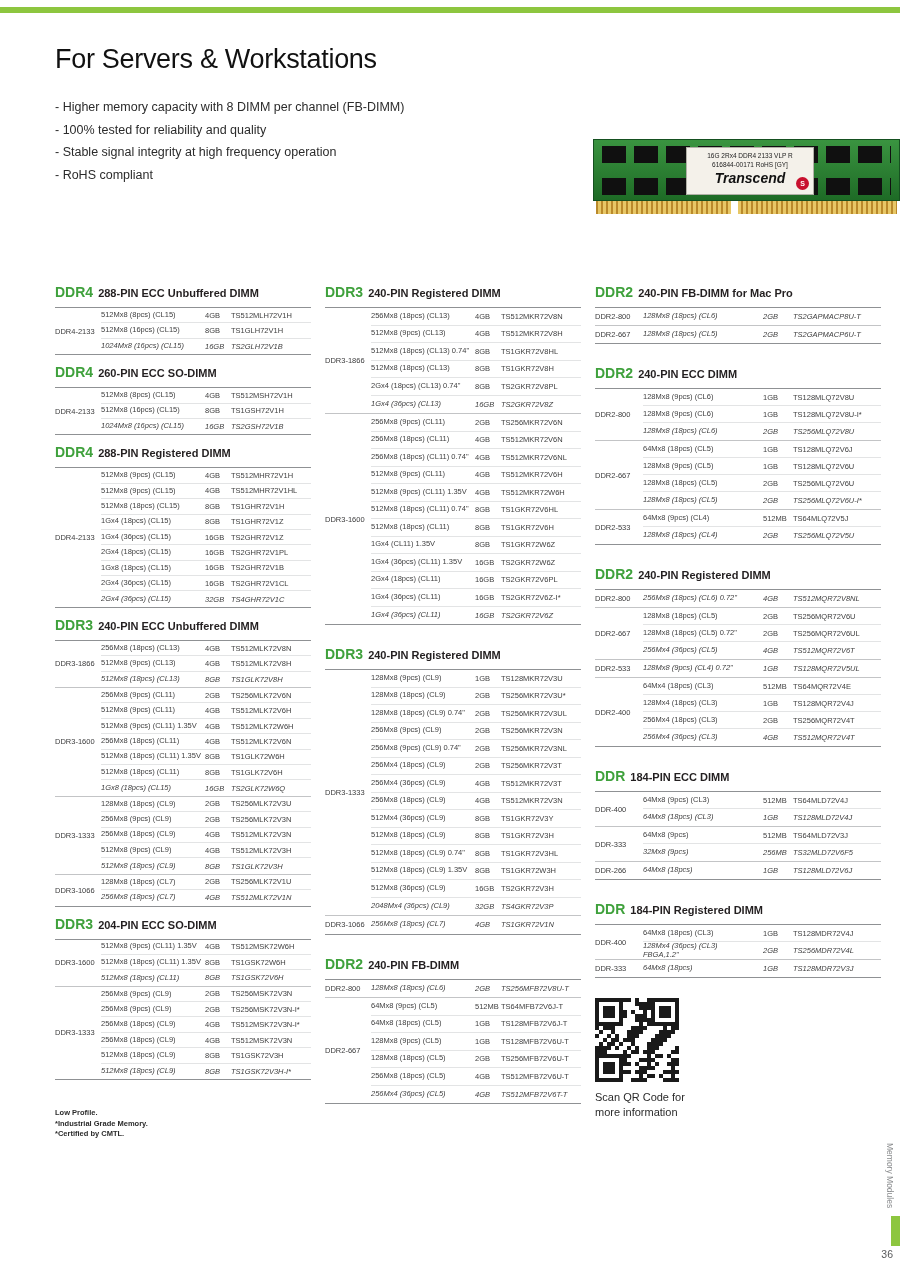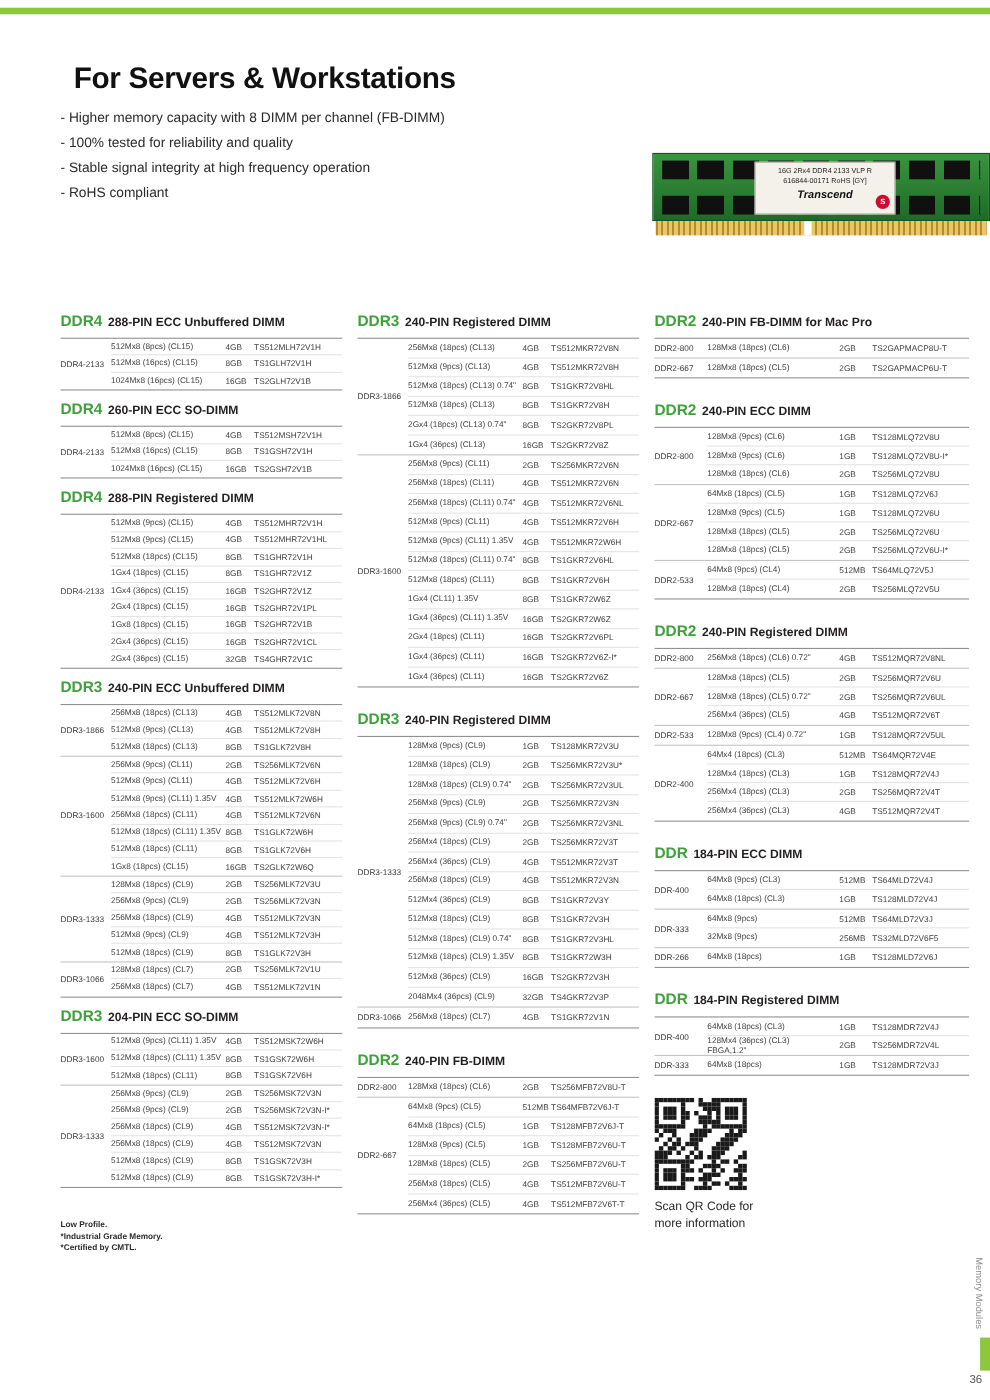--- a/index.html
+++ b/index.html
@@ -1,33 +1,33 @@
 <!DOCTYPE html>
 <html><head>
 <meta charset="utf-8">
 <style>
   html,body{margin:0;padding:0;background:#e8e8e8;}
   .page{position:relative;width:900px;height:1273px;background:#ffffff;overflow:hidden;
         font-family:"Liberation Sans",sans-serif;color:#231f20;}
   .topbar{position:absolute;top:7px;left:0;width:100%;height:6px;background:#8dc63f;}
-  .title{position:absolute;left:55px;top:44px;font-size:27px;font-weight:bold;color:#111;
-         letter-spacing:-0.3px;margin:12px;}
+  .title{position:absolute;left:55px;top:44px;font-size:27px;font-weight:normal;color:#111;
+         letter-spacing:-0.3px;margin:0;}
   .features{position:absolute;left:55px;top:96px;font-size:12.5px;color:#2b2b2b;line-height:22.5px;width:520px;}
 
   
   .dimm{position:absolute;left:593px;top:139px;width:307px;height:77px;}
   .pcb{position:absolute;left:0;right:0;top:0;height:62px;background:linear-gradient(180deg,#3a9440,#1e6b26);
        border:1px solid #155020;box-sizing:border-box;}
   .chiprow{position:absolute;left:8px;right:8px;height:17px;
        background:repeating-linear-gradient(90deg,#101010 0 24px,rgba(0,0,0,0) 24px 32px);}
   .cr1{top:6px}.cr2{top:38px}
   .dimm-label{position:absolute;left:92px;top:7px;width:128px;height:48px;background:#f4f1ea;
        border:1px solid #b0b0a6;box-sizing:border-box;text-align:center;font-size:6.5px;color:#222;
        padding-top:4px;line-height:8.5px;}
-  .dimm-brand{font-weight:bold;font-style:italic;font-size:10px;color:#111;margin-top:5px;}
+  .dimm-brand{font-weight:bold;font-style:italic;font-size:14px;color:#111;margin-top:5px;}
   .dimm-sticker{position:absolute;right:4px;bottom:4px;width:13px;height:13px;border-radius:50%;
        background:#c8102e;color:#fff;font-size:7px;line-height:13px;text-align:center;font-weight:bold;}
   .pins{position:absolute;left:3px;right:3px;bottom:2px;height:13px;
        background:repeating-linear-gradient(90deg,#b9892b 0 2px,#e7c766 2px 5px);}
   .pin-notch{position:absolute;bottom:2px;left:45%;width:7px;height:13px;background:#fff;}
 
   
   .col{position:absolute;top:283px;}
   #col0{left:55px;width:256px;}
   #col1{left:325px;width:256px;}
@@ -40,21 +40,21 @@
 
   .tbl{border-top:1px solid #8f9194;border-bottom:1px solid #8f9194;font-size:7.5px;color:#404041;}
   .grp{display:flex;border-bottom:1px solid #c3c4c6;}
   .tbl .grp:last-child{border-bottom:none;}
   .grp-label{width:46px;flex:none;display:flex;align-items:center;font-size:7.5px;color:#3b3b3c;}
   #col2 .grp-label{width:48px;}
   .rows{flex:1;min-width:0;}
   .row{display:flex;align-items:center;min-height:15.4px;border-bottom:1px solid #e3e4e5;box-sizing:border-box;}
   #col1 .row{min-height:17.5px;}
   #col2 .row{min-height:17px;}
-  .rows .row:last-child{border-bottom:none;}
+  .rows .row:last-child{border-bottom:none;font-style:italic;}
   .c-desc{flex:1;min-width:0;padding-right:2px;white-space:pre-line;line-height:1.15;}
   .c-size{width:26px;flex:none;}
   #col2 .c-size{width:30px;}
   .c-part{width:80px;flex:none;}
   #col2 .c-part{width:88px;}
 
   .footnotes{margin-top:28px;font-size:7.5px;font-weight:bold;color:#2b2b2b;line-height:10.5px;}
   .qrblock{margin-top:20px;}
   .qr{width:84px;height:84px;display:block;}
   .qr-caption{margin-top:8px;font-size:11px;color:#2b2b2b;line-height:15px;white-space:pre-line;}

